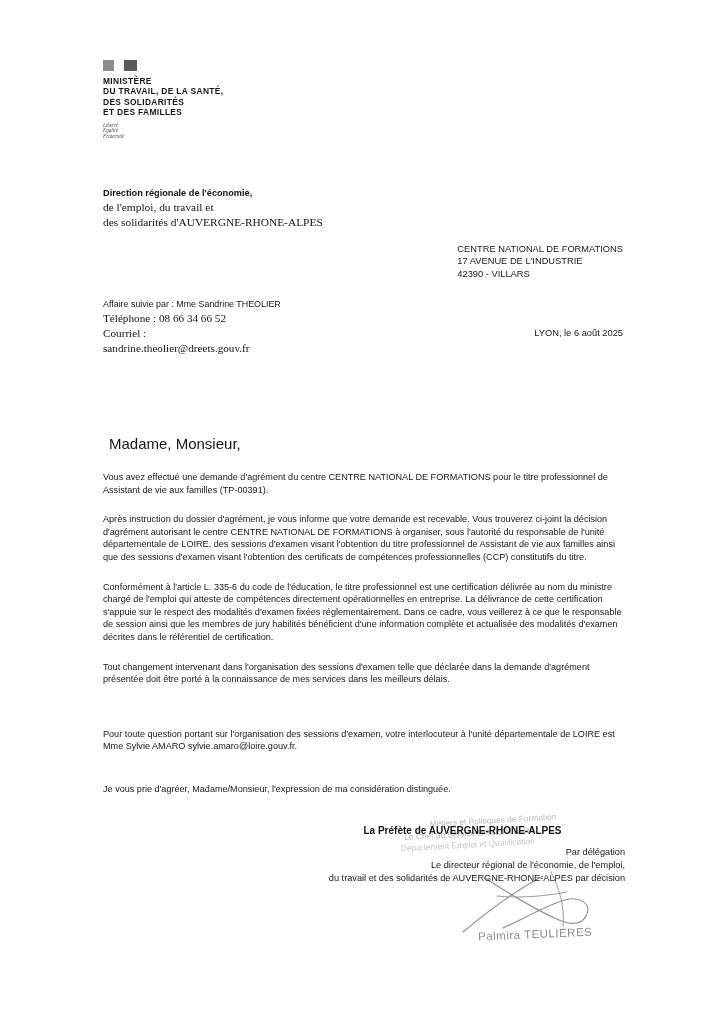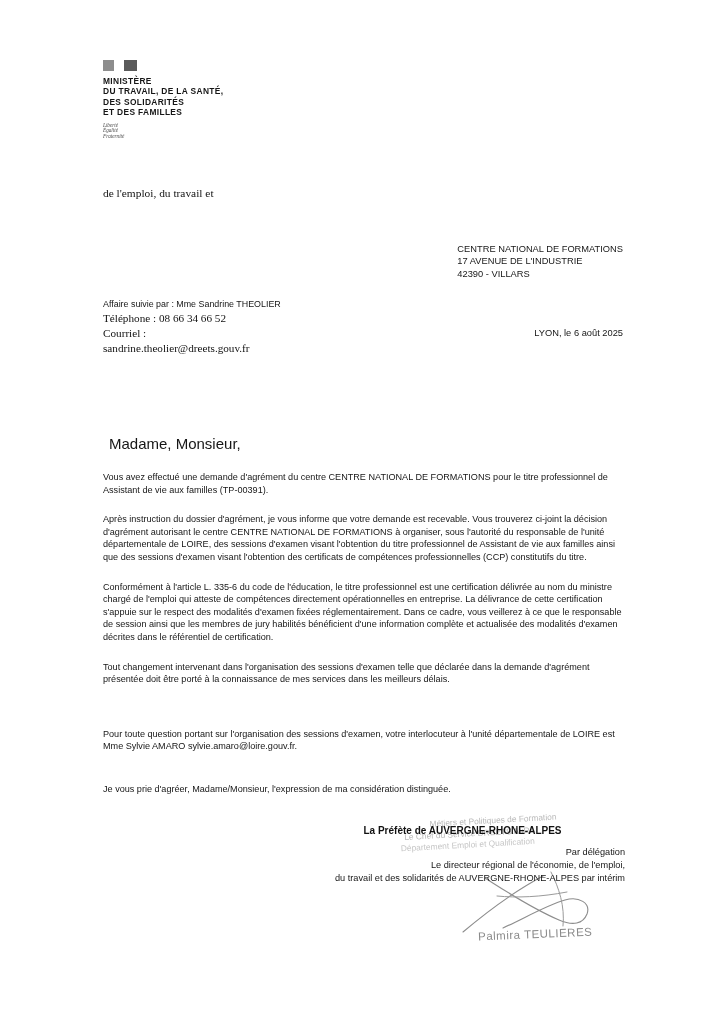--- a/index.html
+++ b/index.html
@@ -252,21 +252,23 @@
     <div class="ministry-name">MINISTÈRE
 DU TRAVAIL, DE LA SANTÉ,
 DES SOLIDARITÉS
 ET DES FAMILLES</div>
     <div class="motto">Liberté
 Égalité
 Fraternité</div>
   </div>
 
   <div class="service-block">
+    <div class="service-line-1">Direction régionale de l'économie,</div>
     <div class="service-line">de l'emploi, du travail et</div>
+    <div class="service-line">des solidarités d'AUVERGNE-RHONE-ALPES</div>
   </div>
 
   <div class="recipient">
     <div>CENTRE NATIONAL DE FORMATIONS</div>
     <div>17 AVENUE DE L'INDUSTRIE</div>
     <div>42390 - VILLARS</div>
   </div>
 
   <div class="contact">
     <div class="c-sans">Affaire suivie par : Mme Sandrine THEOLIER</div>
@@ -294,21 +296,21 @@
       <div class="st-l1">Métiers et Politiques de Formation</div>
       <div class="st-l2">Le Chef du Service DREETS AuRA</div>
       <div class="st-l3">Département Emploi et Qualification</div>
     </div>
 
     <div class="prefect-line">La Préfète de AUVERGNE-RHONE-ALPES</div>
 
     <div class="delegation">
       <div>Par délégation</div>
       <div>Le directeur régional de l'économie, de l'emploi,</div>
-      <div>du travail et des solidarités de AUVERGNE-RHONE-ALPES par intérim</div>
+      <div>du travail et des solidarités de AUVERGNE-RHONE-ALPES par décision</div>
     </div>
 
     <svg class="pen" viewBox="0 0 190 72" fill="none">
       <path d="M8 62 C34 40, 58 22, 88 6" stroke="#8d8d8d" stroke-width="1.1" stroke-linecap="round"></path>
       <path d="M30 8 C52 22, 76 38, 104 50 C118 56, 128 54, 132 44 C136 33, 124 26, 110 30 C92 35, 70 48, 48 58" stroke="#8d8d8d" stroke-width="1.1" stroke-linecap="round"></path>
       <path d="M42 26 C62 28, 86 27, 112 22" stroke="#9a9a9a" stroke-width="1" stroke-linecap="round"></path>
       <path d="M96 2 C104 18, 110 36, 108 56" stroke="#9a9a9a" stroke-width="1" stroke-linecap="round"></path>
     </svg>
 
     <div class="signature-name">Palmira TEULIERES</div>

